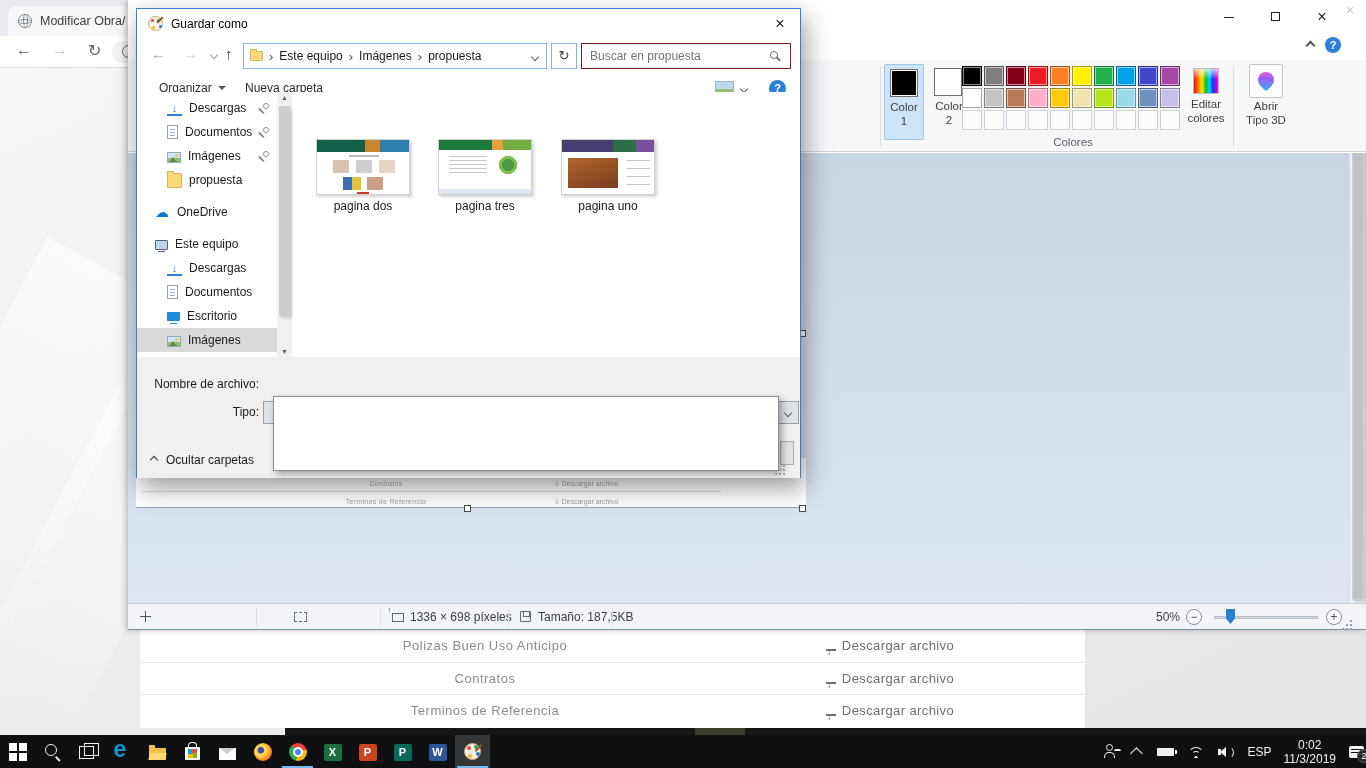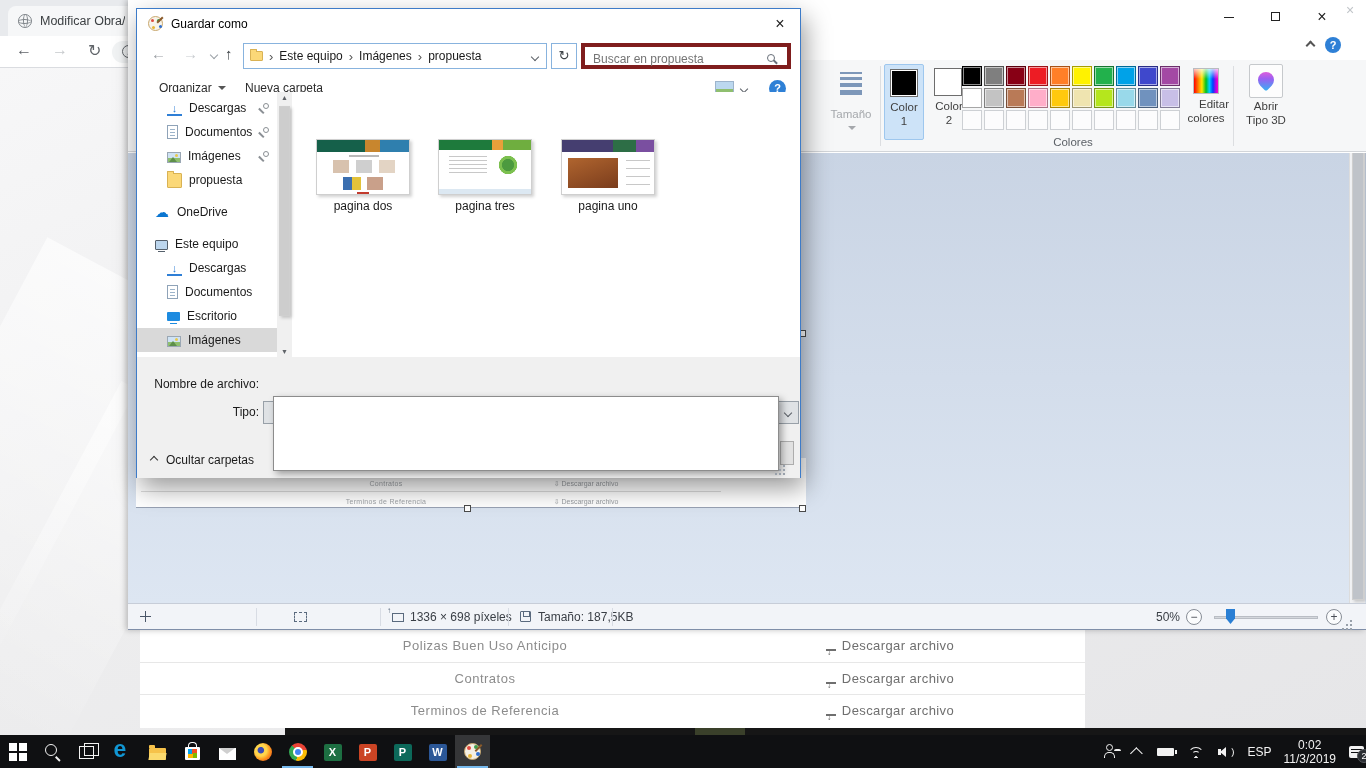--- a/index.html
+++ b/index.html
@@ -52,21 +52,21 @@
   #btn-tamano .dd{position:absolute;left:22px;top:62px;border-left:4px solid transparent;border-right:4px solid transparent;border-top:4px solid #a5a8ac;}
   .color-btn{position:absolute;top:4px;width:40px;height:76px;border-radius:2px;}
   .color-btn.sel{background:#cde3f8;border:1px solid #9ec7ee;}
   .swatch-big{position:absolute;left:5px;top:4px;width:28px;height:28px;border:1px solid #6d6d6d;box-shadow:inset 0 0 0 1px #fff;}
   #palette{position:absolute;left:834px;top:6px;width:220px;height:66px;}
   .swatch{position:absolute;width:20px;height:20px;border:1px solid rgba(0,0,0,.35);box-shadow:inset 0 0 0 1px rgba(255,255,255,.55);}
   .swatch.empty{background:#fcfcfd;border:1px solid #cdd0d4;box-shadow:none;}
   #btn-editar{position:absolute;left:1056px;top:4px;width:44px;height:84px;}
   .rainbow{position:absolute;left:9px;top:4px;width:26px;height:26px;border:1px solid #b9bcc0;background:linear-gradient(90deg,#f00,#ff8000 18%,#ffe800 33%,#00c020 50%,#00cfff 64%,#0040ff 79%,#c000e0 92%,#ff00c8);}
   .rainbow::after{content:"";position:absolute;left:0;top:0;right:0;height:10px;background:linear-gradient(rgba(255,255,255,.75),rgba(255,255,255,0));}
-  #btn-editar .l1{top:34px;margin-left:8px;} .l2{top:48px;}
+  #btn-editar .l1{top:34px;} .l2{top:48px;}
   #btn-p3d{position:absolute;left:1110px;top:4px;width:56px;height:84px;}
   .p3d-tile{position:absolute;left:11px;top:0;width:34px;height:34px;background:#fdfdfd;border:1px solid #c6c9cc;border-radius:2px;}
   .p3d-drop{position:absolute;left:8px;top:7px;width:16px;height:16px;border-radius:50% 50% 2px 50%;transform:rotate(45deg);background:linear-gradient(135deg,#ff5bd0,#9a5ff2 45%,#31b4f2);}
   #btn-p3d .l1{top:36px;} #btn-p3d .l2{top:50px;}
   #colores-label{position:absolute;left:890px;top:76px;width:110px;text-align:center;font-size:11.5px;color:#5c6167;}
 
   #canvas-area{position:absolute;left:0;top:153px;width:1238px;height:450px;background:linear-gradient(#c9d4e4,#dde6f2);overflow:hidden;}
   #canvas-strip{position:absolute;left:8px;top:305px;width:670px;height:50px;background:#fff;border-bottom:1px solid #97a1b3;}
   .mini-row{position:absolute;left:0;width:670px;height:12px;}
   .mini-label{position:absolute;left:170px;width:160px;text-align:center;font-size:7px;color:#a0a4a8;letter-spacing:.3px;}
@@ -104,21 +104,21 @@
   .nav-a{position:absolute;top:6px;font-size:15px;}
   .chev{display:inline-block;width:6px;height:6px;border-right:1.5px solid #5a5f66;border-bottom:1.5px solid #5a5f66;transform:rotate(45deg);}
   .chev.up{transform:rotate(-135deg);}
   #crumb-box{position:absolute;left:106px;top:4px;width:304px;height:26px;background:#fff;border:1px solid #88b3de;display:flex;align-items:center;padding:0 6px;}
   .crumb-sep{color:#555;margin:0 6px;font-size:13px;}
   .crumb{color:#1a1a1a;white-space:nowrap;}
   #crumb-caret{position:absolute;right:8px;top:10px;}
   .ico-folder{position:relative;display:inline-block;width:13px;height:10px;background:#fbd878;border:1px solid #d9b254;border-radius:1px;}
   .ico-folder::before{content:"";position:absolute;top:-3px;left:-1px;width:5px;height:2px;background:#fbd878;border:1px solid #d9b254;border-bottom:none;border-radius:1px 1px 0 0;}
   #refresh-box{position:absolute;left:414px;top:4px;width:26px;height:26px;border:1px solid #88b3de;text-align:center;line-height:24px;color:#3f4448;font-size:13px;background:#fff;}
-  #search-box{position:absolute;left:444px;top:4px;width:210px;height:26px;border:4px solid #7f1d1d;background:#fff;}
+  #search-box{position:absolute;left:444px;top:4px;width:210px;height:26px;border:1px solid #7f1d1d;background:#fff;}
   #search-box input{position:absolute;left:0;top:0;width:182px;height:24px;border:none;outline:none;padding:0 8px;font:12px "Liberation Sans",sans-serif;color:#444;background:transparent;}
   #search-box input::placeholder{color:#757575;}
   .search-glass{position:absolute;right:12px;top:7px;width:8px;height:8px;border:1.5px solid #69707a;border-radius:50%;}
   .search-glass::after{content:"";position:absolute;width:5px;height:1.5px;background:#69707a;transform:rotate(45deg);right:-4px;bottom:-1px;}
   #dlg-toolbar{position:absolute;left:0;top:64px;width:100%;height:31px;background:#fff;border-bottom:1px solid #e3e5e8;}
   .tb-text{position:absolute;top:0;line-height:30px;color:#2b2b2b;}
   .dd-caret{display:inline-block;border-left:4px solid transparent;border-right:4px solid transparent;border-top:4px solid #555;margin-left:6px;vertical-align:2px;}
   .view-ico{position:absolute;left:578px;top:8px;width:19px;height:14px;border:1px solid #9db4cc;background:linear-gradient(#bcd8ef 55%,#8fbf6f 55%);}
   #view-caret{position:absolute;left:604px;top:13px;}
   #dlg-help{position:absolute;left:632px;top:7px;width:17px;height:17px;line-height:17px;font-size:11px;}
@@ -286,30 +286,20 @@
       </div>
     <div class="cap-btn" style="left:1128px;">
         <span class="box-max"></span>
       </div>
     <div class="x-close" style="left:1174px;top:4px;">×</div>
     <span id="chrome-ghost-close">×</span>
     <span class="rib-chevron"></span>
     <div id="paint-help" class="help-btn">?</div>
 
     <div id="ribbon">
-      <div id="btn-tamano">
-        <span class="size-bars">
-          <i style="height:2px;width:22px;"></i>
-            <i style="height:3px;width:22px;"></i>
-            <i style="height:4px;width:22px;"></i>
-            <i style="height:5px;width:22px;"></i>
-        </span>
-        <div class="rib-label">Tamaño</div>
-        <span class="dd"></span>
-      </div>
       <div class="rib-divider" style="left:752px;"></div>
       <div class="color-btn sel" style="left:756px;">
         <span class="swatch-big" id="color1-swatch" style="background: rgb(0, 0, 0);"></span>
         <div class="rib-label" style="top:36px;">Color</div>
         <div class="rib-label" style="top:50px;">1</div>
       </div>
       <div class="color-btn" style="left:801px;">
         <span class="swatch-big" id="color2-swatch" style="background: rgb(255, 255, 255);"></span>
         <div class="rib-label" style="top:36px;">Color</div>
         <div class="rib-label" style="top:50px;">2</div>

